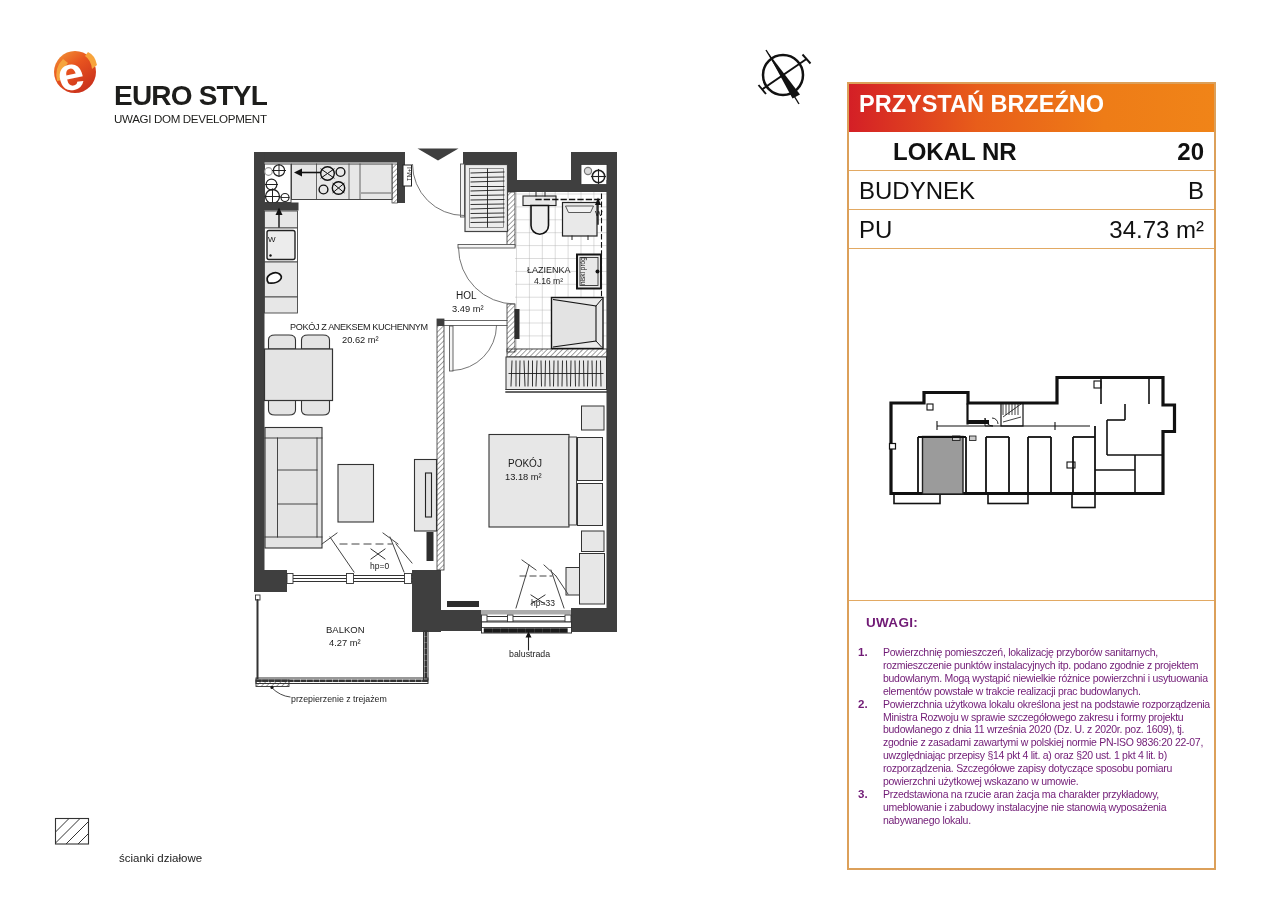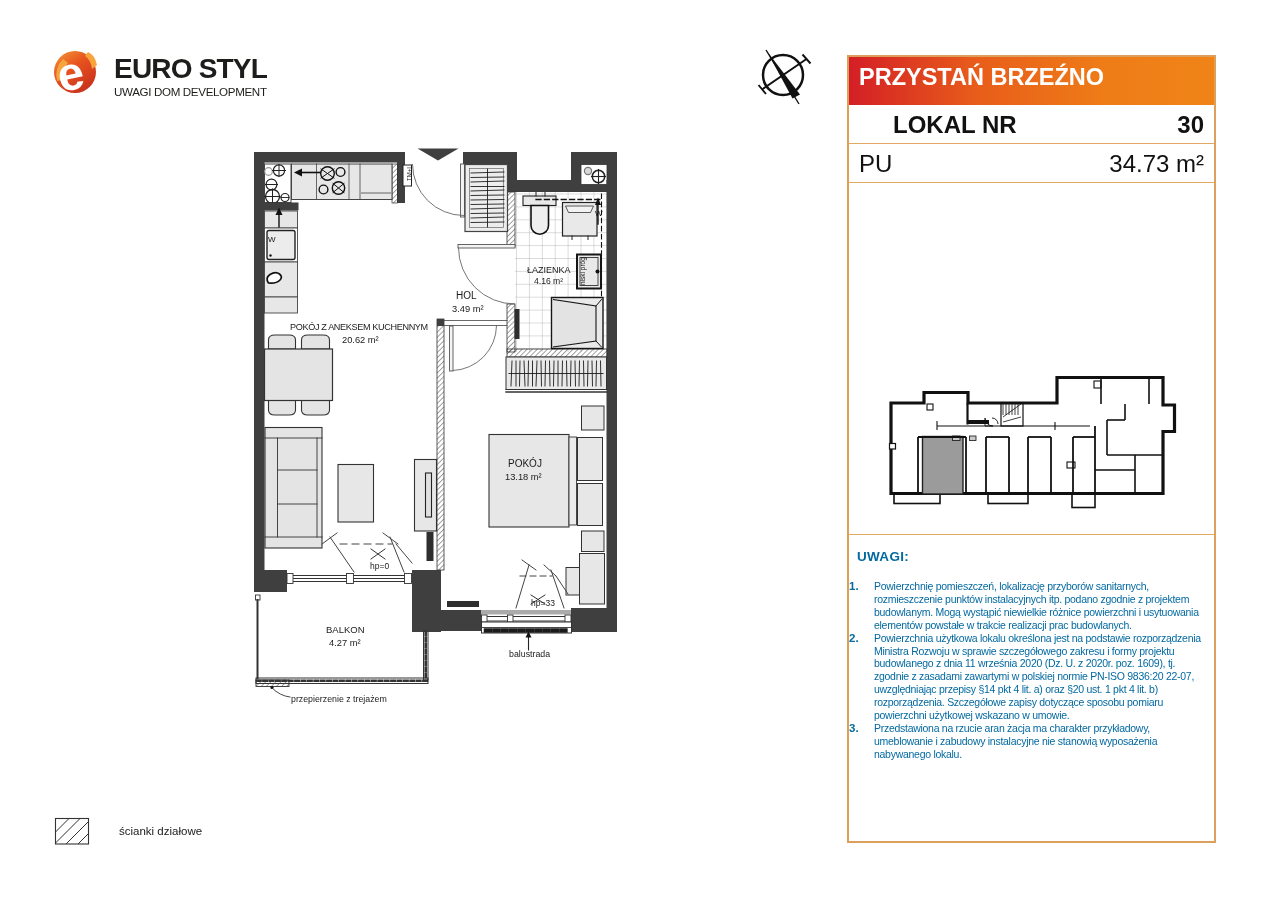--- a/index.html
+++ b/index.html
@@ -1,25 +1,25 @@
 <!DOCTYPE html>
 <html><head>
 <meta charset="utf-8">
 <style>
   html,body{margin:0;padding:0;}
   body{width:1273px;height:900px;background:#fff;font-family:"Liberation Sans",sans-serif;position:relative;overflow:hidden;}
   #gfx{position:absolute;left:0;top:0;}
-  .abs{position:absolute;}
+  .abs{position:absolute;margin-top:27px;}
   
   #panel{left:847px;top:55px;width:369px;height:788px;border:2px solid #dca05a;box-sizing:border-box;background:transparent;}
   #hdr{height:48px;background:linear-gradient(90deg,#d41f26 0%,#e85d1a 35%,#ee7c17 70%,#f08418 100%);color:#fff;font-weight:bold;font-size:23.5px;line-height:40px;padding-left:10px;letter-spacing:0px;}
   .row{height:39px;border-bottom:1px solid #e2a963;font-size:24px;line-height:39px;padding:0 10px;color:#111;display:flex;justify-content:space-between;box-sizing:border-box;}
   .row.b{font-weight:bold;padding-left:44px;}
   #sitebox{height:351px;border-bottom:1px solid #e2a963;}
-  #uwagi{padding:14px 8px 0 0;color:#0369a1;}
+  #uwagi{padding:14px 8px 0 9px;color:#701a75;}
   #uwagi h4{margin:0 0 16px 8px;font-size:13.5px;letter-spacing:0.3px;}
   .itm{position:relative;padding-left:25px;font-size:10.5px;letter-spacing:-0.28px;line-height:12.9px;margin:0;white-space:nowrap;}
   .itm .n{position:absolute;left:0;top:0;font-weight:bold;font-size:11.5px;letter-spacing:0;}
 </style>
 </head>
 <body>
 
 <svg id="gfx" width="1273" height="900" viewBox="0 0 1273 900">
 <defs>
   <pattern id="hatch" width="3.6" height="3.6" patternUnits="userSpaceOnUse" patternTransform="rotate(45)">
@@ -554,23 +554,27 @@
 <div class="abs" style="left:114px;top:53px;font-size:28px;font-weight:bold;color:#1d1d1b;letter-spacing:-0.8px;">EURO STYL</div>
 
 <div class="abs" style="left:114px;top:85px;font-size:11.6px;color:#1d1d1b;letter-spacing:-0.35px;">UWAGI DOM DEVELOPMENT</div>
 
 <div id="panel" class="abs">
 
   <div id="hdr">PRZYSTAŃ BRZEŹNO</div>
 
   <div class="row b">
       <span>LOKAL NR</span>
-      <span>30</span>
+      <span>20</span>
     </div>
 
+  <div class="row">
+      <span>BUDYNEK</span>
+      <span>B</span>
+    </div>
 
 
   <div class="row">
       <span>PU</span>
       <span>34.73 m²</span>
     </div>
 
   <div id="sitebox"></div>
 
   <div id="uwagi">

